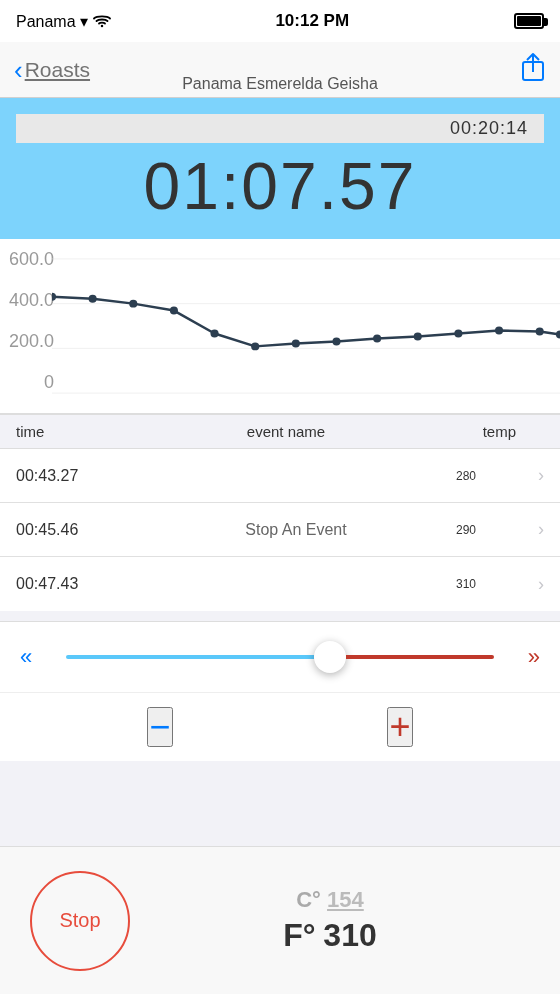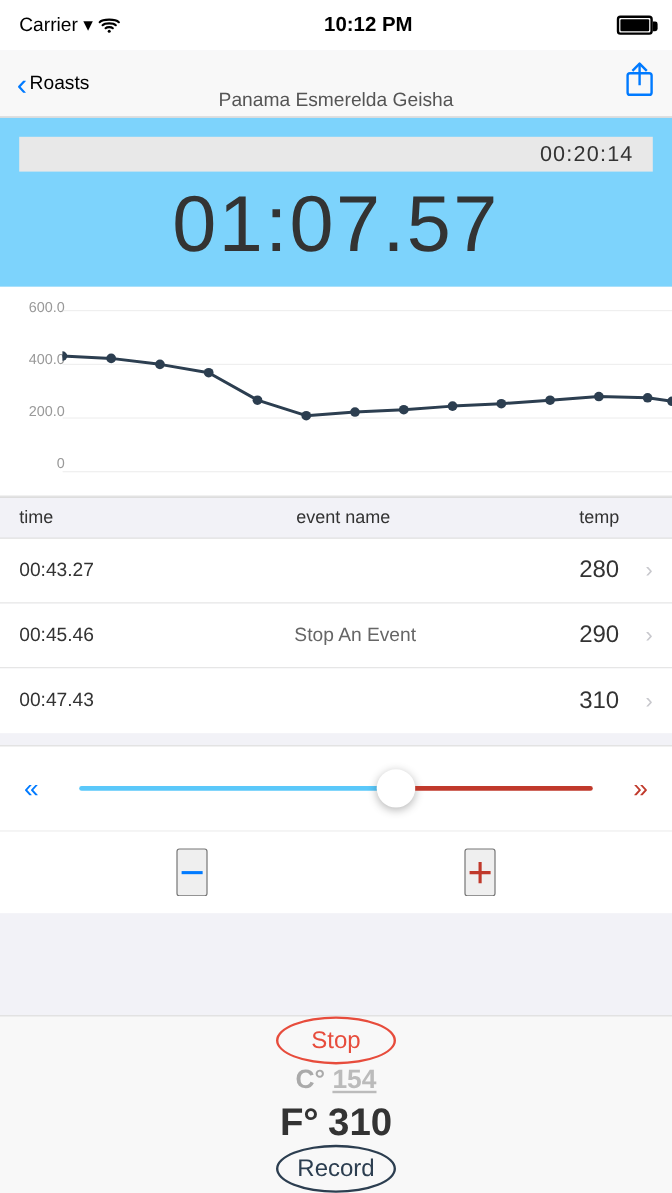--- a/index.html
+++ b/index.html
@@ -66,22 +66,23 @@
       cursor: pointer;
       text-decoration: none;
     }
     .nav-back-chevron {
       font-size: 26px;
       margin-right: 2px;
       color: #007aff;
       line-height: 1;
     }
     .nav-back-text {
-      font-size: 16px;
-      color: #000000;
+      font-size: 21px;
+      color: #737373;
+      text-decoration: underline;
     }
     .nav-title {
       position: absolute;
       left: 50%;
       transform: translateX(-50%);
       font-size: 16px;
       color: #555;
       font-weight: 400;
       margin-top: 28px;
     }
@@ -129,21 +130,21 @@
       left: 0;
       top: 0;
       bottom: 0;
       width: 60px;
       display: flex;
       flex-direction: column;
       justify-content: space-between;
       padding: 10px 6px 20px;
     }
     .chart-y-label {
-      font-size: 12px;
+      font-size: 18px;
       color: #999;
       text-align: right;
     }
     .chart-svg-container {
       position: absolute;
       left: 52px;
       right: 0;
       top: 0;
       bottom: 0;
     }
@@ -168,21 +169,21 @@
       background: #fff;
       border-bottom: 1px solid #e0e0e0;
       display: flex;
       align-items: center;
       padding: 14px 16px;
       min-height: 54px;
     }
     .table-row:last-child { border-bottom: none; }
     .cell-time { width: 120px; font-size: 16px; color: #333; }
     .cell-event { flex: 1; text-align: center; font-size: 16px; color: #666; }
-    .cell-temp { width: 60px; text-align: right; font-size: 20px; color: #333; }
+    .cell-temp { width: 60px; text-align: left; font-size: 12px; color: #333; }
     .cell-chevron {
       width: 20px;
       text-align: right;
       color: #c8c8cd;
       font-size: 18px;
       margin-left: 8px;
     }
 
     
     .slider-section {
@@ -268,21 +269,20 @@
       bottom: 0;
       left: 0;
       width: 560px;
       height: 148px;
       background: #f8f8f8;
       border-top: 1px solid #ddd;
       display: flex;
       align-items: center;
       justify-content: space-between;
       padding: 0 30px;
-      flex-direction: column;
     }
     .stop-btn {
       width: 100px;
       height: 100px;
       border-radius: 50%;
       border: 2.5px solid #e74c3c;
       background: transparent;
       color: #e74c3c;
       font-size: 20px;
       cursor: pointer;
@@ -320,21 +320,21 @@
     }
 
     
     .bottom-spacer { height: 148px; }
   </style>
 </head>
 <body>
 
 <div class="status-bar">
   <span class="status-carrier">
-    <span>Carrier</span>
+    <span>Panama</span>
     ▾
     
     <svg width="18" height="14" viewBox="0 0 18 14" style="vertical-align:middle;">
       <path d="M9 11 C9 11 9 11 9 11" stroke="#000" stroke-width="2.5" fill="none" stroke-linecap="round"></path>
       <path d="M6 8.5 C7.2 7.3 10.8 7.3 12 8.5" stroke="#000" stroke-width="1.8" fill="none" stroke-linecap="round"></path>
       <path d="M3.5 6 C5.5 4 12.5 4 14.5 6" stroke="#000" stroke-width="1.8" fill="none" stroke-linecap="round"></path>
       <path d="M1 3.5 C3.8 0.7 14.2 0.7 17 3.5" stroke="#000" stroke-width="1.8" fill="none" stroke-linecap="round"></path>
     </svg>
   </span>
   <span class="status-time">10:12 PM</span>
@@ -453,16 +453,13 @@
 
   <div class="temp-display">
     <div class="temp-c">
       <span>C°</span>&nbsp;<span style="font-weight:600;font-size:22px;color:#bbb;text-decoration:underline;">154</span>
     </div>
     <div class="temp-f">
       <span>F°</span>&nbsp;<span style="font-weight:700;font-size:32px;">310</span>
     </div>
   </div>
 
-  <button class="record-btn">
-    <span>Record</span>
-  </button>
 </div>
 
 </body></html>

